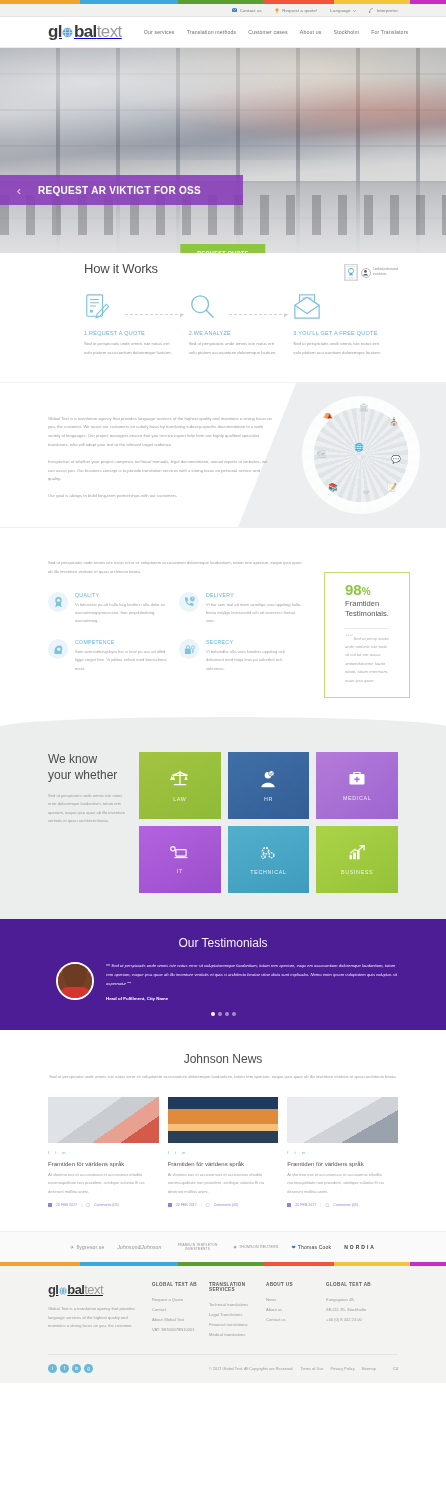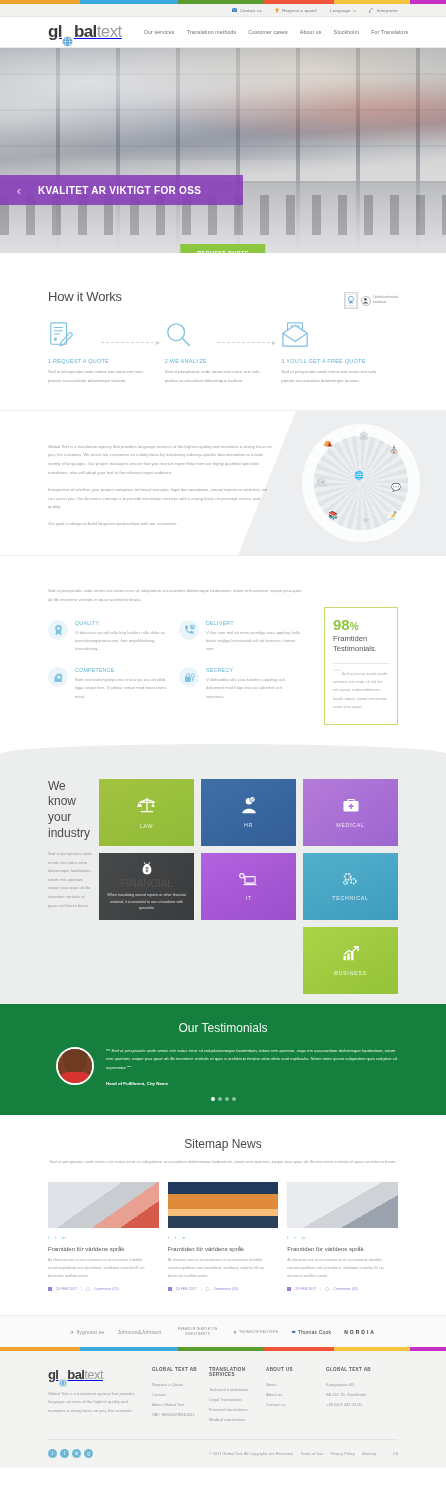--- a/index.html
+++ b/index.html
@@ -25,21 +25,21 @@
     border-bottom: 1px solid #e6e6e4;
   }
   .util-item { display: flex; align-items: center; gap: 2.5px; font-size: 4.4px; color: #7b7b7b; letter-spacing:.1px; }
   .util-item .ico { width: 5px; height: 5px; display:inline-block; }
 
   
   .header {
     height: 31px; background: #fff; display: flex; align-items: center;
     padding: 0 48px; border-bottom: 1px solid #ececec;
   }
-  .logo { display: flex; align-items: flex-end; font-size: 17px; letter-spacing: -.6px; }
+  .logo { display: flex; align-items: flex-start; font-size: 17px; letter-spacing: -.6px; }
   .logo .gl { color: #3a3a3a; font-weight: 700; }
   .logo .globe { display: inline-block; width: 11px; height: 11px; position: relative; top: 1px; margin: 0 .5px; }
   .logo .bal { color: #3a3a3a; font-weight: 700; }
   .logo .text { color: #9b9b9b; font-weight: 400; }
   .nav { display: flex; gap: 12px; margin-left: 22px; }
   .nav a { font-size: 5.2px; color: #6f6f6f; text-decoration: none; letter-spacing: .15px; white-space: nowrap; }
 
   
   .hero { position: relative; height: 205px; overflow: hidden; }
   .hero-bg {
@@ -75,21 +75,21 @@
     position: absolute; left: 50%; transform: translateX(-50%); bottom: -9px;
     background: #8dc63f; color: #fff; font-size: 5.2px; font-weight: 700;
     letter-spacing: .5px; padding: 6px 17px; border: 0; cursor: pointer;
   }
 
   
   .section { padding: 0 48px; }
   h2.sec-title { font-size: 13px; font-weight: 400; color: #4a4a4a; letter-spacing: -.2px; }
 
   
-  .how { padding-top: 36px; padding-bottom: 24px; position: relative; }
+  .how { padding-top: 8px; padding-bottom: 24px; position: relative; margin-left: 36px; }
   .how-head { display:flex; align-items:flex-start; justify-content:space-between; }
   .badges { display:flex; align-items:center; gap:3px; margin-top:3px;}
   .badge-sq { width: 14px; height: 17px; border:1px solid #d7d7d7; background:#fff; display:flex; align-items:center; justify-content:center;}
   .badge-rd { display:flex; align-items:center; gap:2px; }
   .badge-circ { width:10px; height:10px; border-radius:50%; border:1px solid #bdbdbd; display:flex;align-items:center;justify-content:center;}
   .badge-rd-txt { font-size:2.7px; color:#8a8a8a; line-height:1.5; }
   .steps { display: flex; margin-top: 13px; }
   .step { width: 33.33%; padding-right: 14px; position: relative; }
   .step .icon { height: 27px; display:flex; align-items:flex-end; }
   .step h4 { font-size: 5.5px; color: #63b3d6; font-weight: 400; letter-spacing: .25px; margin-top: 9px; }
@@ -123,47 +123,47 @@
 
   
   .why { padding: 24px 48px 28px; border-top: 1px solid #efefef; display:flex; gap: 14px;}
   .why-left { flex: 1 1 auto; }
   .why-left > p.lead { font-size: 4.2px; color: #9d9d9d; line-height: 2.1; margin-top: 7px; width: 254px;}
   .feats { display: flex; flex-wrap: wrap; margin-top: 15px; width: 262px; }
   .feat { width: 50%; display: flex; gap: 7px; margin-bottom: 14px; padding-right: 8px;}
   .feat-ic { flex: 0 0 auto; width: 20px; height: 20px; border-radius: 50%; background: #eaf4f9; display:flex; align-items:center; justify-content:center; }
   .feat h5 { font-size: 5.2px; color: #63b3d6; font-weight: 400; letter-spacing: .3px; }
   .feat p { font-size: 4.1px; color: #a2a2a2; line-height: 2.0; margin-top: 3px; }
-  .satbox { flex: 0 0 74px; border: 1px solid #c4dd6e; padding: 9px 8px 12px; align-self: flex-start; margin-top: 27px;}
+  .satbox { flex: 0 0 74px; border: 1px solid #c4dd6e; padding: 9px 20px 12px; align-self: flex-start; margin-top: 20px;}
   .satbox .pct { font-size: 15px; color: #8dc63f; font-weight: 700; line-height: 1; }
   .satbox .pct small { font-size: 10px; }
   .satbox .cs { font-size: 7.6px; color: #555; font-weight: 400; line-height: 1.35; margin-top: 2px; }
   .satbox hr { border: 0; border-top: 1px solid #e7e7e7; margin: 8px 0 6px; }
   .satbox .q { font-size: 4.2px; color: #a8a8a8; font-style: italic; line-height: 2.0; }
   .satbox .qmark { color: #d9d9d9; font-size: 11px; line-height: 0; vertical-align: -2px; }
 
   
-  .industry { background: #eceeed; padding: 26px 48px 10px; position: relative; }
+  .industry { background: #eceeed; padding: 26px 48px 26px; position: relative; }
   .industry:before{
     content:""; position:absolute; top:-9px; left:0; right:0; height:10px;
     background:#eceeed; border-radius: 50% 50% 0 0 / 100% 100% 0 0;
   }
   .ind-wrap { display: flex; gap: 7px; }
   .ind-intro { width: 84px; }
   .ind-intro h2 { font-size: 12px; line-height: 1.32; color:#4a4a4a; font-weight:400; }
   .ind-intro p { font-size: 4.1px; color: #9b9b9b; line-height: 2.1; margin-top: 8px; }
   .tiles { flex: 1 1 auto; display: grid; grid-template-columns: repeat(3, 1fr); gap: 7px; }
   .tile { position: relative; height: 67px; display:flex; flex-direction:column; align-items:center; justify-content:center; overflow:hidden; }
   .tile .tile-ic { color: rgba(255,255,255,.97); }
   .tile .tile-lbl { color: rgba(255,255,255,.85); font-size: 5.3px; letter-spacing: .7px; margin-top: 6px; }
   .tile-desc { font-size: 3.6px; color: rgba(255,255,255,.8); line-height: 1.85; text-align:center; padding: 0 8px; margin-top: 3px; }
   .fin-cell { position: relative; height: 67px; overflow:hidden; display:flex; flex-direction:column; align-items:center; justify-content:center; background:#55585a; }
 
   
-  .testi { background: #15803d; padding: 17px 48px 14px; text-align: center; }
+  .testi { background: #4c1d95; padding: 17px 48px 14px; text-align: center; }
   .testi h2 { color: #fff; font-weight: 400; font-size: 12px; opacity:.95 }
   .testi-body { display: flex; align-items: flex-start; gap: 12px; margin-top: 12px; text-align: left; padding-left: 8px;}
   .avatar {
     flex: 0 0 auto; width: 38px; height: 38px; border-radius: 50%;
     border: 2px solid #fff; overflow: hidden; position: relative;
     background: radial-gradient(circle at 50% 38%, #f6d8c3 0 32%, transparent 33%), #8a4b2f;
   }
   .avatar .hair { position:absolute; inset:0; background:
       radial-gradient(ellipse at 50% 12%, #6d3a22 0 52%, transparent 53%),
       radial-gradient(ellipse at 12% 62%, #7a4027 0 40%, transparent 41%),
@@ -293,21 +293,21 @@
     </nav>
   </div>
 
   <div class="hero">
     <div class="hero-bg"></div>
     <div class="hero-glass"></div>
     <div class="hero-floor"></div>
     <div class="hero-chairs"></div>
     <div class="hero-band">
       <span class="arrow">‹</span>
-      <span class="htxt">KVALITET AR VIKTIGT FOR OSS</span>
+      <span class="htxt">REQUEST AR VIKTIGT FOR OSS</span>
     </div>
     <button class="hero-cta">REQUEST QUOTE</button>
   </div>
 
   <div class="section how">
     <div class="how-head">
       <h2 class="sec-title">How it Works</h2>
       <div class="badges">
         <div class="badge-sq">
           <svg viewBox="0 0 14 17" width="13" height="16">
@@ -464,21 +464,21 @@
       <hr>
       <div class="q"><span class="qmark">““</span> <span>Sed ut persp iciatis unde omlonis iste notu sit vol tot em accus ontiumdoloeme loudo ntium, totam remeriam, eaue ipsa quoe.</span></div>
     </div>
   </div>
 
   <div class="industry">
     <div class="ind-wrap">
       <div class="ind-intro">
         <h2>
           <span>We know</span><br>
-          <span>your industry</span>
+          <span>your whether</span>
         </h2>
         <p>Sed ut perspiciatis unde omnis iste natus error doloromque laudantium, totam rem aperiam, eaque ipsa quae ab illo inventore veritatis et quasi architecto beata.</p>
       </div>
       <div class="tiles">
 
         <div class="tile" style="background:linear-gradient(135deg,rgba(163,201,58,.88),rgba(140,190,50,.92)),linear-gradient(45deg,#8a7f5c,#c3b68d)">
           <span class="tile-ic">
             <svg viewBox="0 0 26 24" width="20" height="19">
                 <path d="M13 2 V20 M5 20 H21 M3 8 H23 M13 4 L3 8 M13 4 L23 8" stroke="#fff" stroke-width="1.6" fill="none"></path>
                 <path d="M.8 8 L3 14 H-1.4Z M3 8 L5.2 14 H.8Z" transform="translate(1.5,0)" fill="#fff" opacity=".95"></path>
@@ -504,31 +504,20 @@
           <span class="tile-ic">
             <svg viewBox="0 0 24 22" width="18" height="17">
                 <path d="M8 5 V3 H16 V5" stroke="#fff" stroke-width="1.6" fill="none"></path>
                 <rect x="2" y="5" width="20" height="14" rx="1.4" fill="#fff"></rect>
                 <path d="M12 8.5 V15.5 M8.5 12 H15.5" stroke="#b06fe0" stroke-width="2"></path>
               </svg>
           </span>
           <span class="tile-lbl">MEDICAL</span>
         </div>
 
-        <div class="fin-cell" style="background:linear-gradient(135deg,rgba(70,72,74,.93),rgba(56,58,60,.95)),linear-gradient(45deg,#6b6b6b,#3a3a3a)">
-          <span class="tile-ic">
-            <svg viewBox="0 0 22 22" width="16" height="16">
-                <path d="M7 3 L9 6 H13 L15 3" stroke="#fff" stroke-width="1.3" fill="none"></path>
-                <path d="M9 6 C4 9 2.5 20 11 20 C19.5 20 18 9 13 6Z" fill="#fff"></path>
-                <path d="M11 9.5 V17 M9 11 H13 M9 15 H13" stroke="#55585a" stroke-width="1.2"></path>
-              </svg>
-          </span>
-          <span class="tile-lbl">FINANCIAL</span>
-          <span class="tile-desc">When translating annual reports or other financial material, it is essential to use a translator with specialist.</span>
-        </div>
 
         <div class="tile" style="background:linear-gradient(135deg,rgba(180,90,224,.86),rgba(150,70,200,.9)),linear-gradient(45deg,#9e7ad0,#d6b8ee)">
           <span class="tile-ic">
             <svg viewBox="0 0 26 20" width="19" height="15">
                 <rect x="8" y="6" width="14" height="9" rx="1" fill="none" stroke="#fff" stroke-width="1.5"></rect>
                 <path d="M6 17 H24" stroke="#fff" stroke-width="1.5"></path>
                 <circle cx="4" cy="5" r="3" fill="none" stroke="#fff" stroke-width="1.5"></circle>
                 <path d="M6.2 7.2 L9 9.6" stroke="#fff" stroke-width="1.3"></path>
               </svg>
           </span>
@@ -581,21 +570,21 @@
     </div>
     <div class="dots">
       <i class="on"></i>
       <i></i>
       <i></i>
       <i></i>
     </div>
   </div>
 
   <div class="news">
-    <h2>Sitemap News</h2>
+    <h2>Johnson News</h2>
     <p class="sub">Sed ut perspiciatis unde omnis iste natus error sit voluptatem accusantium doloremque laudantium, totam rem aperiam, eaque ipsa quae ab illo inventore veritatis et quasi architecto beata.</p>
     <div class="cards">
 
       <div class="card c1">
         <div class="thumb"></div>
         <div class="socials">
           <i>f</i>
           <i>t</i>
           <i>in</i>
         </div>

